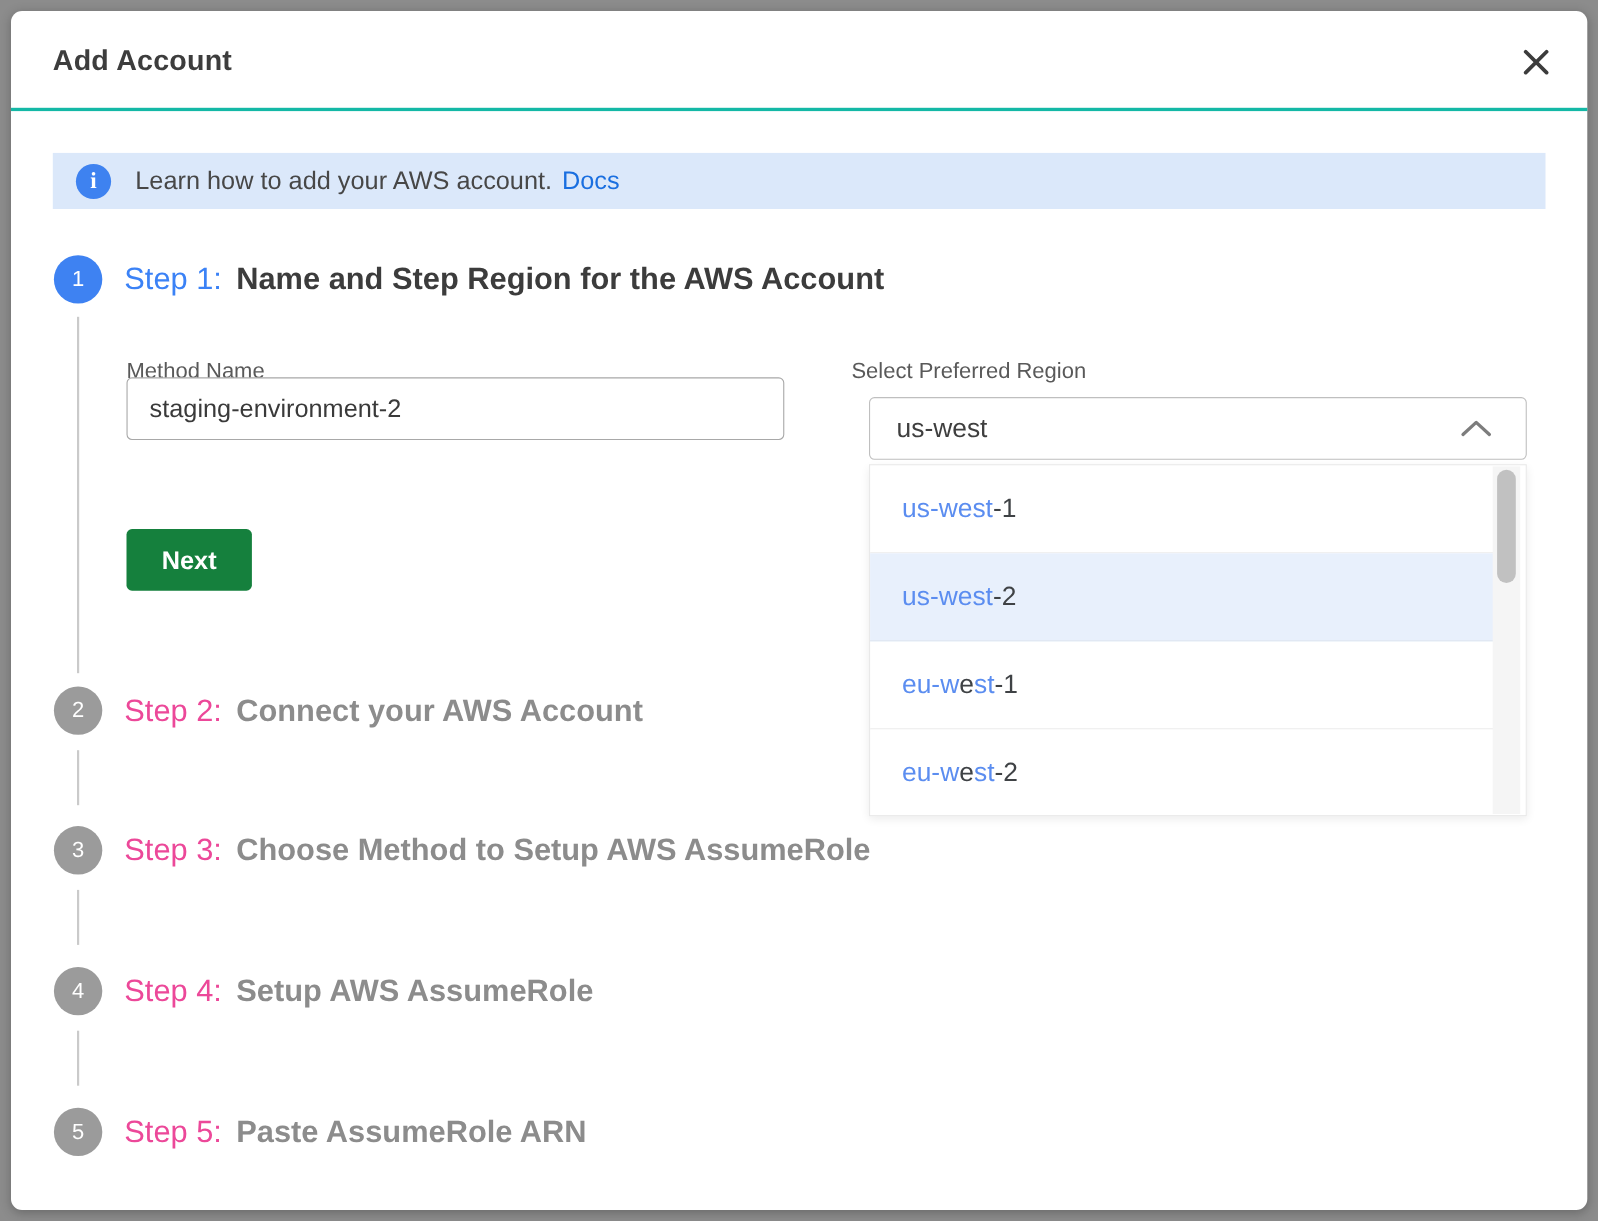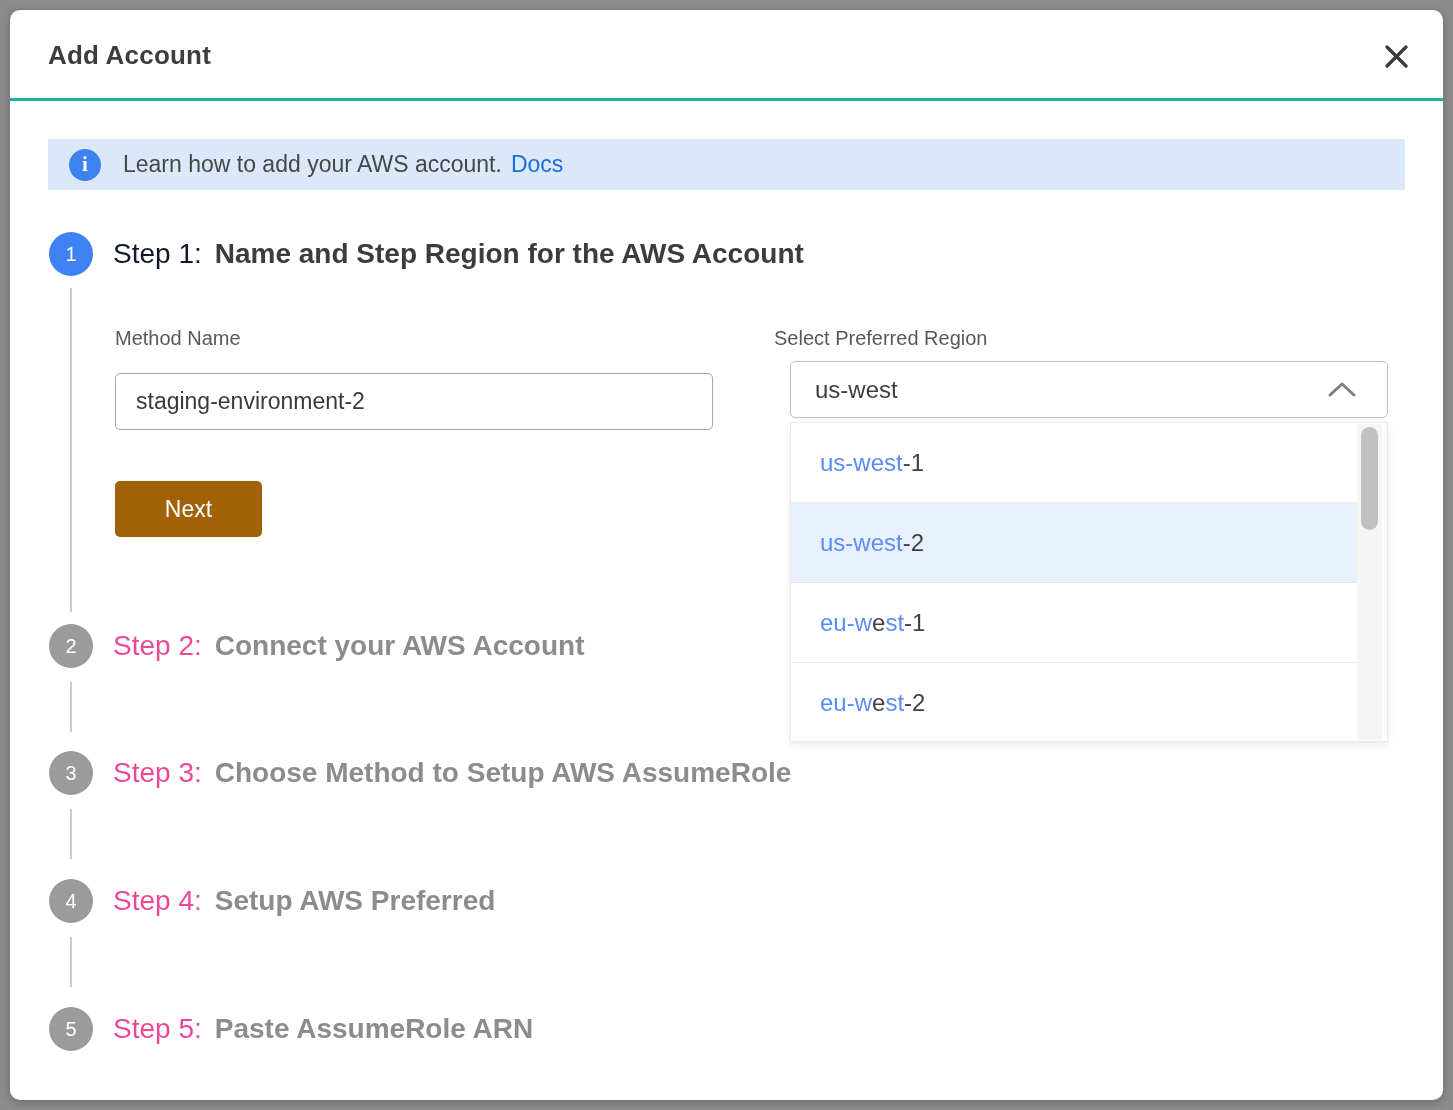--- a/index.html
+++ b/index.html
@@ -36,38 +36,38 @@
   .step-circle {
     width:44px; height:44px; border-radius:50%; flex:0 0 44px;
     display:flex; align-items:center; justify-content:center;
     color:#fff; font-size:20px;
   }
   .step-circle.active { background:#3e82f2; }
   .step-circle.inactive { background:#9b9b9b; }
   .step-heading { margin-left:20px; font-size:28px; white-space:nowrap; }
   .step-prefix { font-weight:400; }
   .step-name { font-weight:700; margin-left:13px; }
-  .step-row.active .step-prefix { color:#0f172a; }
+  .step-row.active .step-prefix { color:#3b82f6; }
   .step-row.active .step-name { color:#3c3c3c; }
   .step-row.inactive .step-prefix { color:#ec4899; }
   .step-row.inactive .step-name { color:#8c8c8c; }
   .connector { position:absolute; left:60px; width:2px; background:#cacaca; }
 
   
   .field-label { position:absolute; font-size:20px; color:#595959; }
   .text-input {
-    position:absolute; left:105px; top:363px; width:598px; height:57px;
+    position:absolute; left:105px; top:333px; width:598px; height:57px;
     border:1px solid #a8a8a8; border-radius:5px; padding:0 20px;
     font-size:23px; color:#3a3a3a; background:#fff; outline:none;
     font-family:"Liberation Sans","DejaVu Sans",sans-serif;
   }
   .next-btn {
-    position:absolute; left:105px; top:471px; width:147px; height:56px;
-    background:#a16207; border:none; border-radius:5px;
-    color:#ffffff; font-size:23px; font-weight:400; cursor:default;
+    position:absolute; left:105px; top:471px; width:114px; height:56px;
+    background:#15803d; border:none; border-radius:5px;
+    color:#ffffff; font-size:23px; font-weight:700; cursor:default;
     font-family:"Liberation Sans","DejaVu Sans",sans-serif;
   }
   .select-box {
     position:absolute; left:780px; top:351px; width:598px; height:57px;
     border:1px solid #bfbfbf; border-radius:5px; background:#fff;
     display:flex; align-items:center; cursor:pointer;
   }
   .select-value { margin-left:24px; font-size:24px; color:#3f3f3f; flex:1; }
   .chevron { margin-right:30px; display:flex; align-items:center; }
 
@@ -179,21 +179,21 @@
   <div class="step-row inactive" style="top:741px;">
     <div class="step-circle inactive">3</div>
     <div class="step-heading">
       <span class="step-prefix">Step 3:</span><span class="step-name">Choose Method to Setup AWS AssumeRole</span>
     </div>
   </div>
 
   <div class="step-row inactive" style="top:869px;">
     <div class="step-circle inactive">4</div>
     <div class="step-heading">
-      <span class="step-prefix">Step 4:</span><span class="step-name">Setup AWS Preferred</span>
+      <span class="step-prefix">Step 4:</span><span class="step-name">Setup AWS AssumeRole</span>
     </div>
   </div>
 
   <div class="step-row inactive" style="top:997px;">
     <div class="step-circle inactive">5</div>
     <div class="step-heading">
       <span class="step-prefix">Step 5:</span><span class="step-name">Paste AssumeRole ARN</span>
     </div>
   </div>
 

